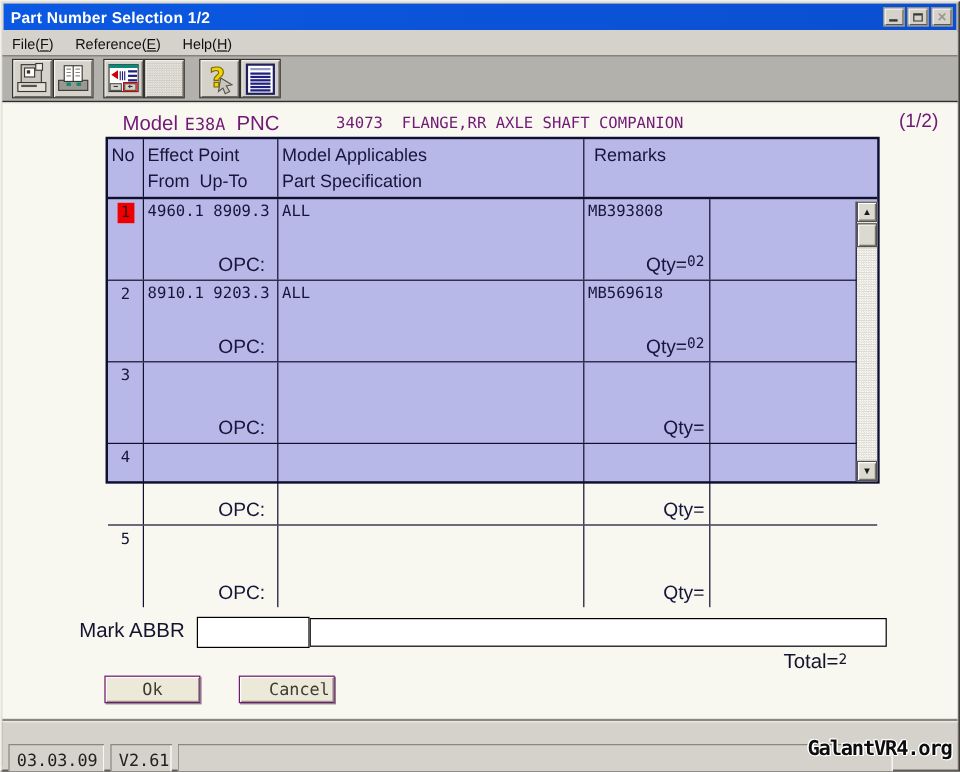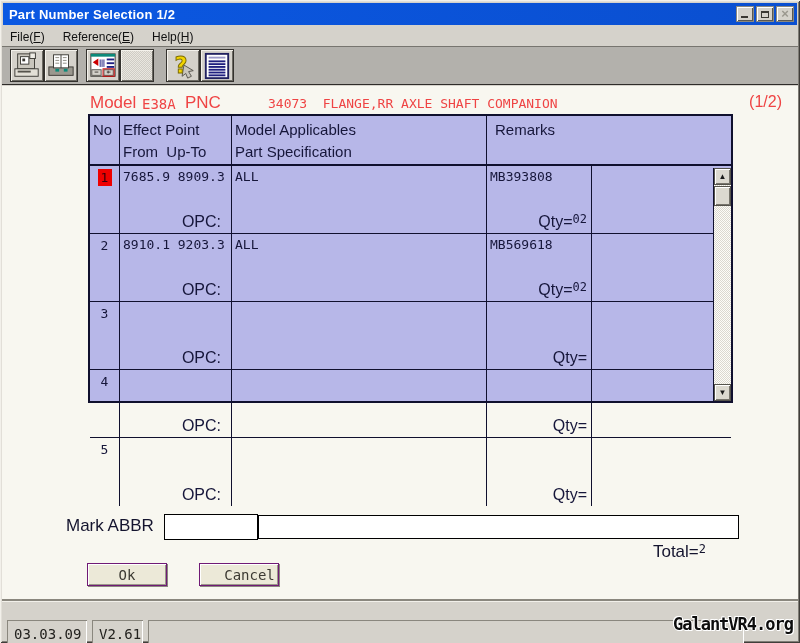--- a/index.html
+++ b/index.html
@@ -51,21 +51,21 @@
   }
   .tb-btn.disabled {
     background:repeating-conic-gradient(#e9e6df 0% 25%, #cfccc5 0% 50%) 0 0 / 2px 2px;
   }
 
   
   .main {
     position:absolute; left:2px; right:2px; top:86px; height:515px;
     background:#f8f7f0;
   }
-  .doc-header { position:absolute; top:7px; left:0; right:0; height:22px; color:#ef4444; }
+  .doc-header { position:absolute; top:7px; left:12px; right:0; height:22px; color:#701a75; }
   .lbl-model { position:absolute; left:88px; top:0; font-size:17px; }
   .val-model { position:absolute; left:140px; top:3px; font-family:"DejaVu Sans Mono",monospace; font-size:14px; }
   .lbl-pnc   { position:absolute; left:183px; top:0; font-size:17px; }
   .val-pnc   { position:absolute; left:266px; top:3px; font-family:"DejaVu Sans Mono",monospace; font-size:13px; white-space:pre; }
   .page-ind  { position:absolute; right:16px; top:0; font-size:16px; }
 
   
   .tbl {
     position:absolute; left:86px; top:28px; width:645px; height:289px;
     border:2px solid #10102e; background:#b7b7e8; color:#16163a;
@@ -269,21 +269,21 @@
         <div class="hc c-eff"><span>Effect Point</span><br><span>From  Up-To</span></div>
         <div class="hc c-mod"><span>Model Applicables</span><br><span>Part Specification</span></div>
         <div class="hc c-rem">Remarks</div>
       </div>
 
       <div class="tbody">
 
         <div class="trow">
           <div class="tc c-no"><span class="num selected">1</span></div>
           <div class="tc c-eff">
-            <span class="cell-top mono"><span>7685.9</span> <span>8909.3</span></span>
+            <span class="cell-top mono"><span>4960.1</span> <span>8909.3</span></span>
             <span class="opc-lbl">OPC:</span>
           </div>
           <div class="tc c-mod">
               <span class="cell-top mono">ALL</span>
             </div>
           <div class="tc c-part">
             <span class="cell-top mono">MB393808</span>
             <span class="qty-lbl"><span>Qty=</span><span class="qty-val">02</span></span>
           </div>
           <div class="tc c-rem">

